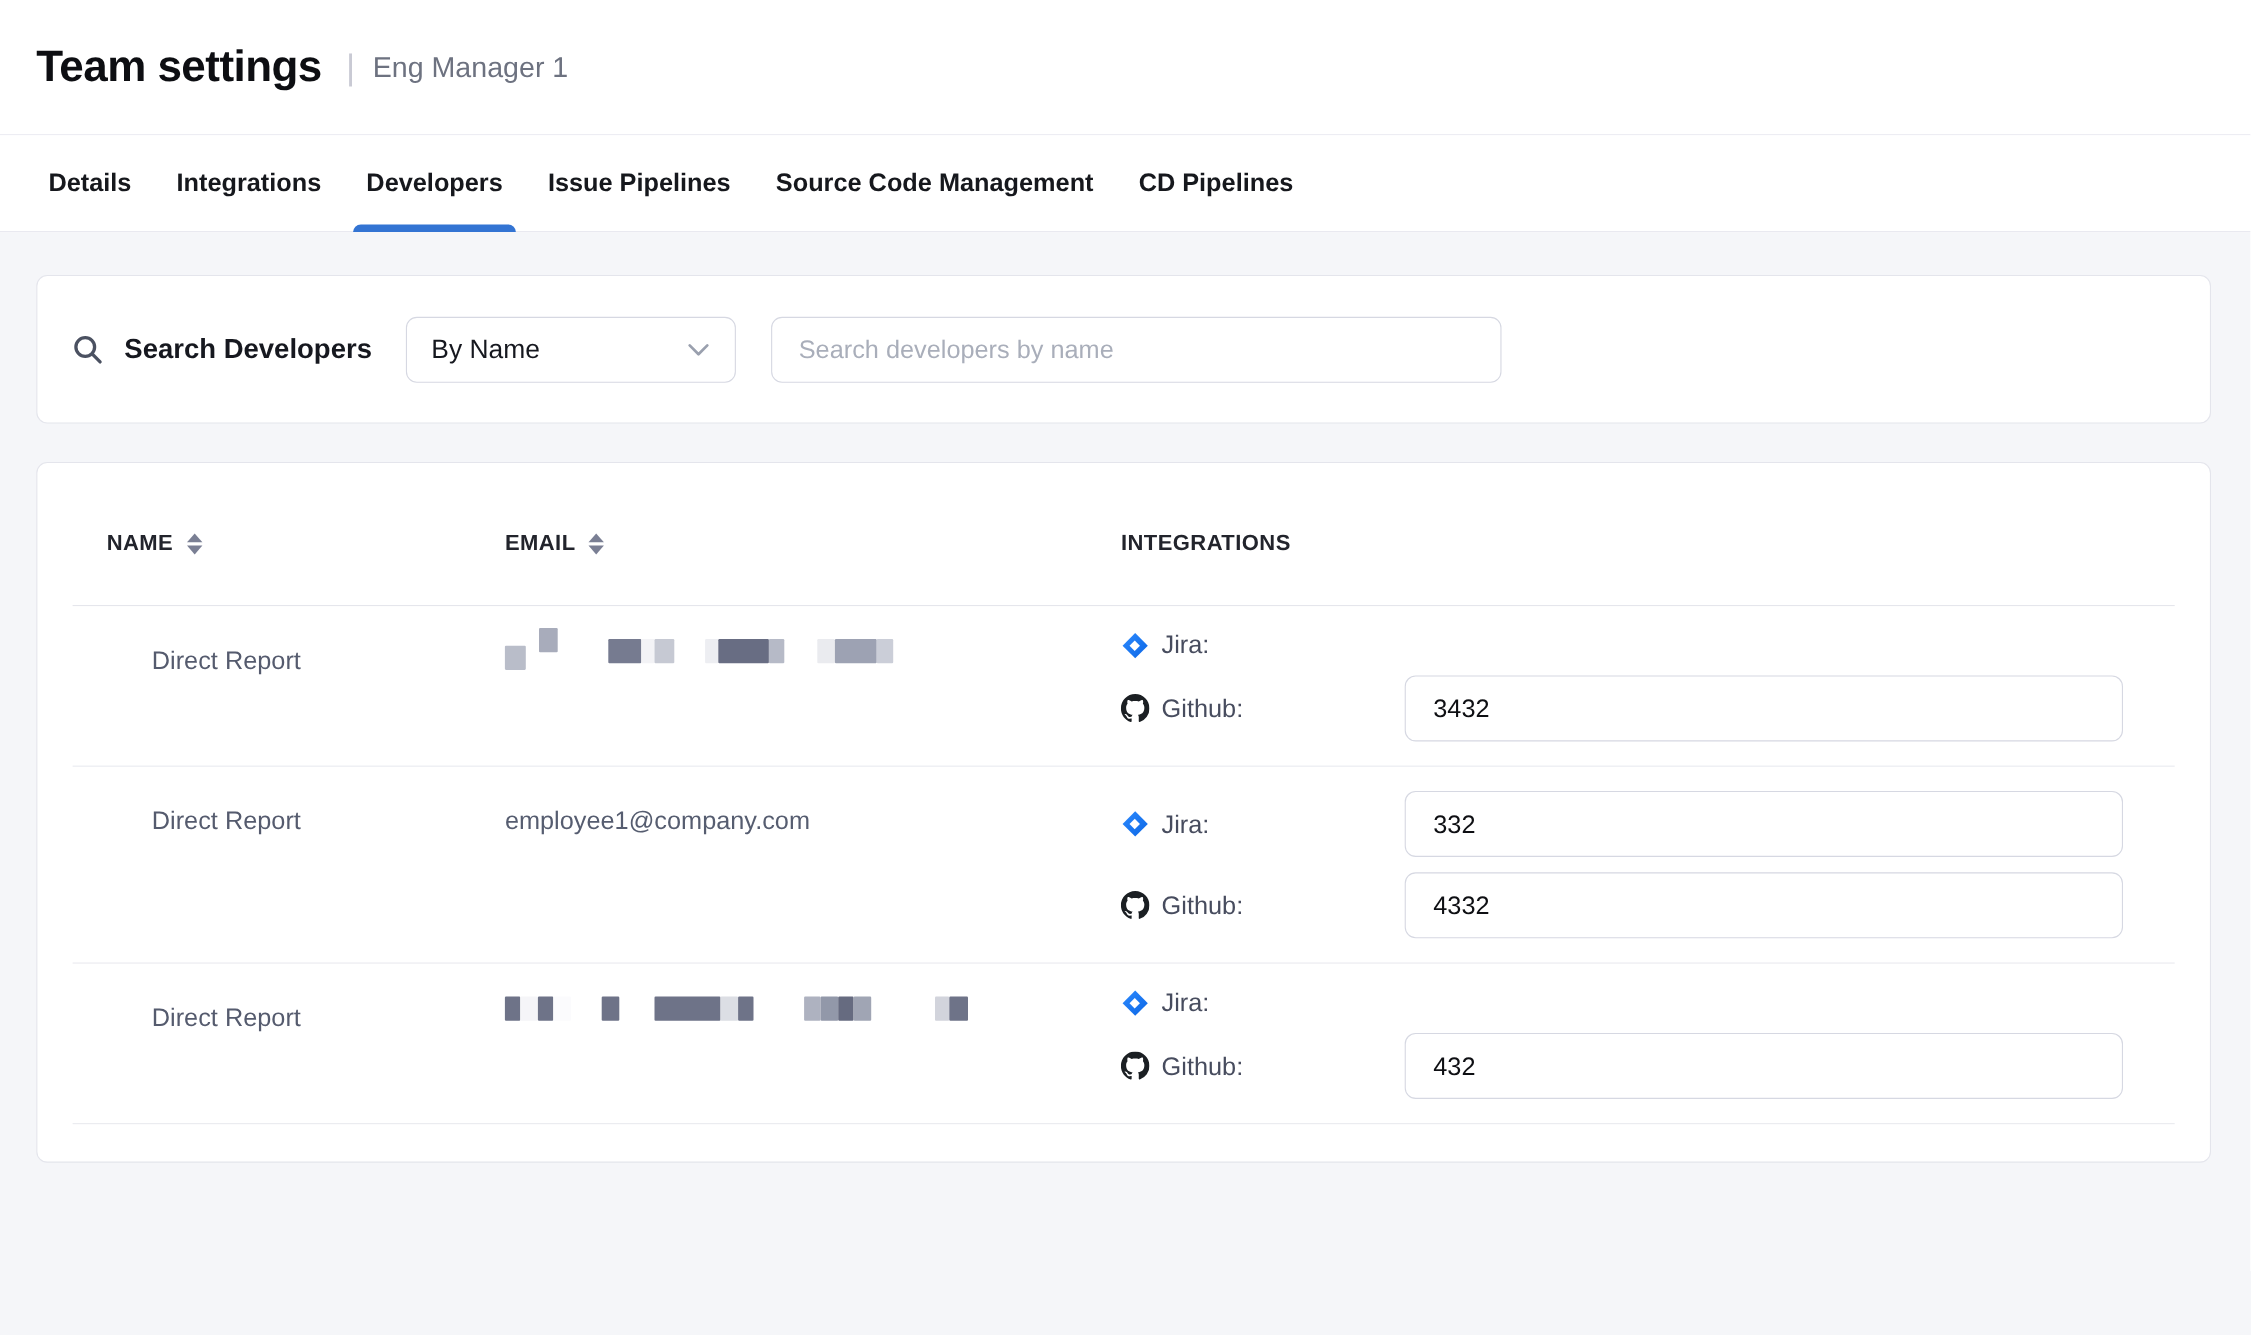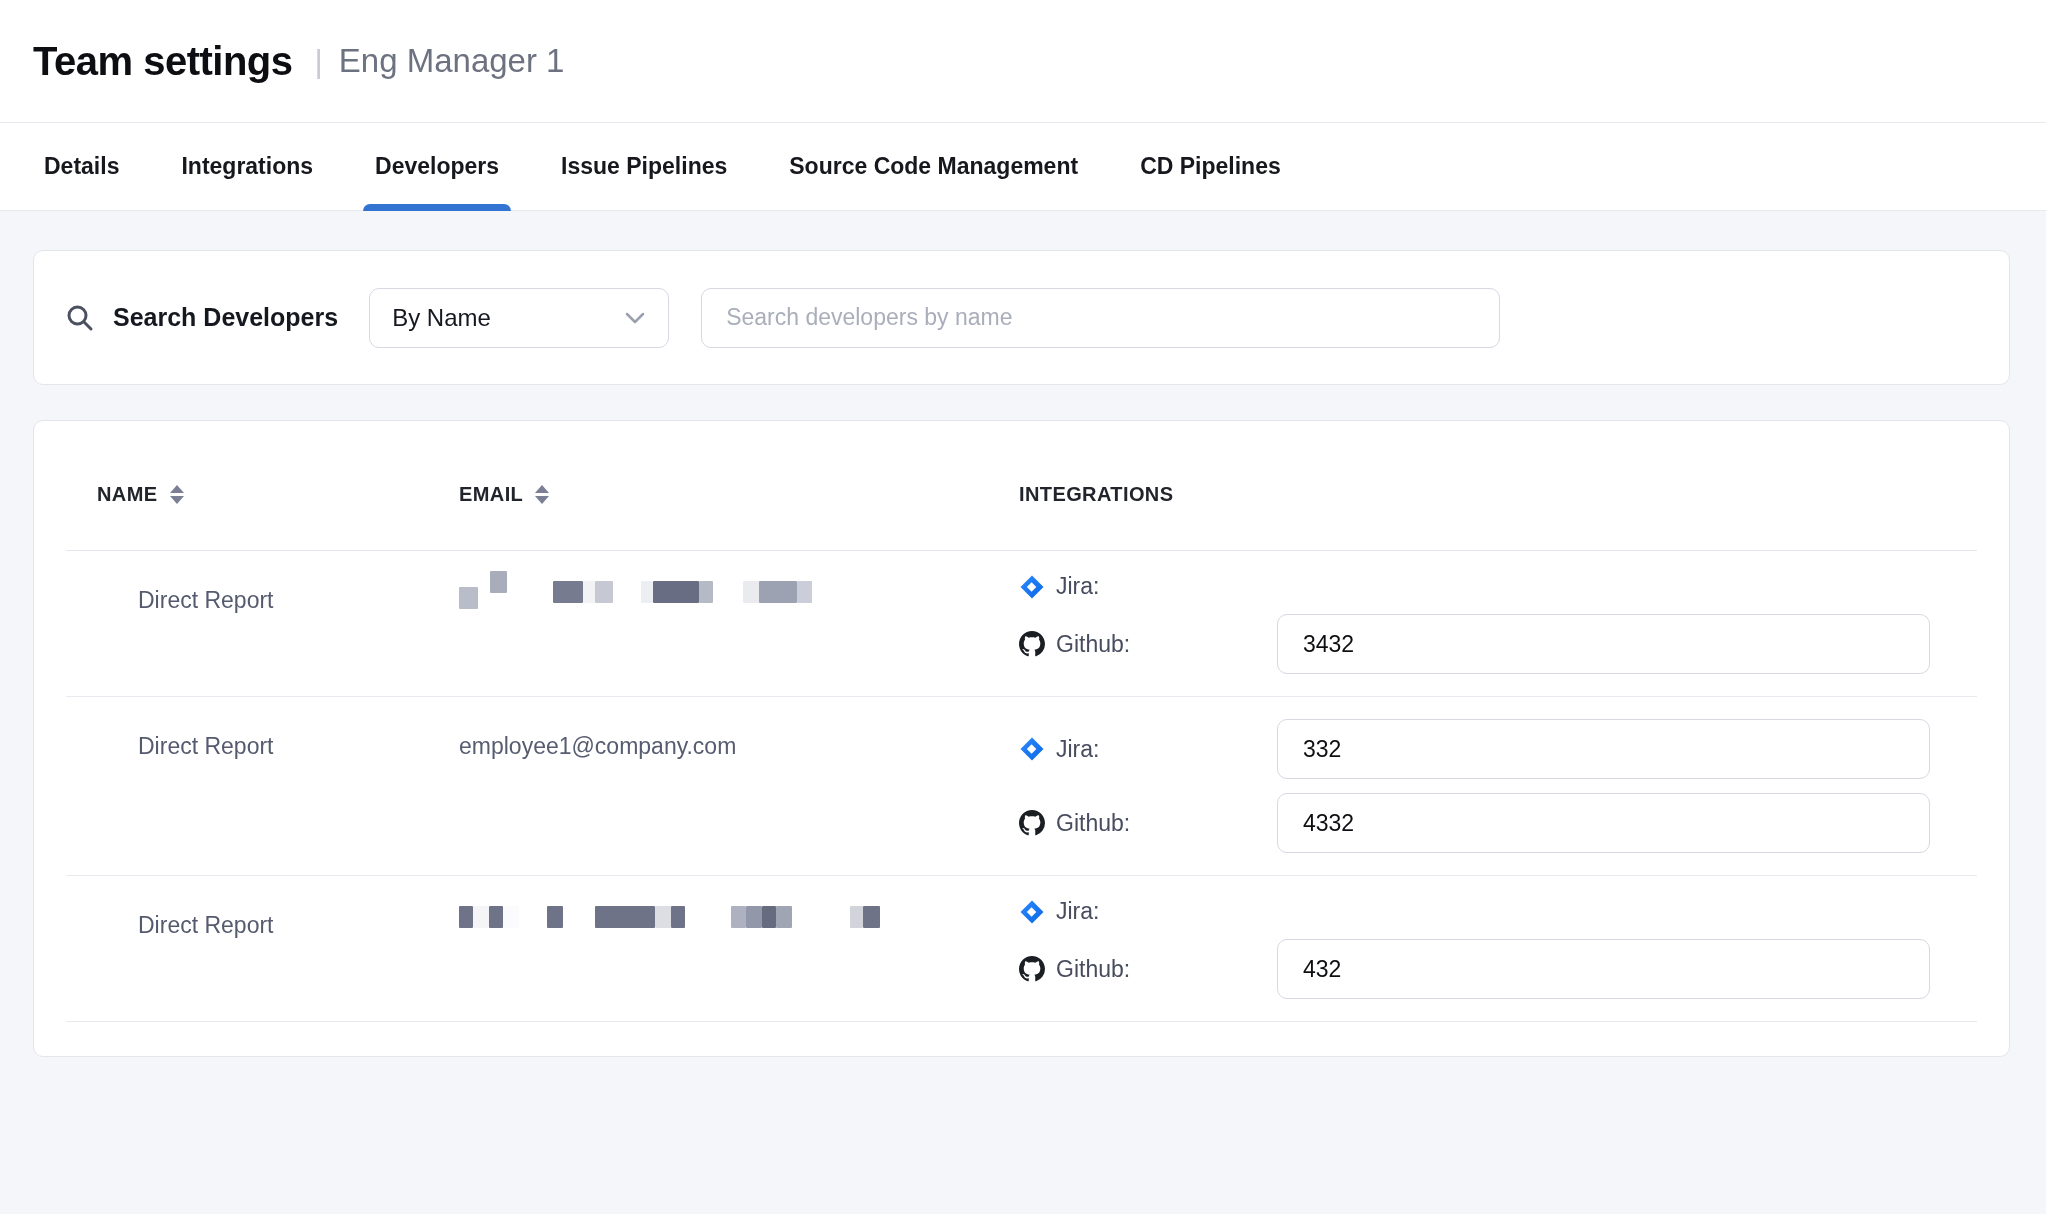--- a/index.html
+++ b/index.html
@@ -4,45 +4,45 @@
 <style>
   * { margin:0; padding:0; box-sizing:border-box; }
   html,body { width:2046px; height:1214px; background:#ffffff; overflow:hidden;
     font-family:"Liberation Sans", sans-serif; color:#14161c; }
 
   
   .header { height:123px; display:flex; align-items:center; padding-left:33px;
     background:#fff; border-bottom:1px solid #e9e9f0; }
   .page-title { font-size:40px; font-weight:700; color:#0d0e12; letter-spacing:-0.5px; }
   .title-sep { font-size:32px; color:#c9cad4; font-weight:400; margin:0 16px 0 22px; }
-  .subtitle { font-size:33px; color:#6d7280; }
+  .subtitle { font-size:26px; color:#6d7280; }
 
   
   .tabs { height:88px; display:flex; align-items:stretch; padding:0 28px;
-    background:#fff; border-bottom:1px solid #e9e9f0; gap:30px; }
+    background:#fff; border-bottom:1px solid #e9e9f0; gap:9px; }
   .tab { display:flex; align-items:center; padding:0 16px; font-size:23px;
     font-weight:700; color:#16181d; position:relative; cursor:pointer; white-space:nowrap; }
   .tab.active::after { content:""; position:absolute; left:4px; right:4px; bottom:-1px;
     height:7px; background:#3374d3; border-radius:7px 7px 0 0; }
 
   
   .content { background:#f5f6f9; min-height:1003px; padding:39px 36px 0 33px; }
   .card { background:#fff; border:1px solid #e4e5ec; border-radius:10px; }
 
   
   .search-card { height:135px; display:flex; align-items:center; padding:0 30px;
     margin-bottom:35px; }
   .search-icon { width:32px; height:32px; display:inline-flex; flex:none; }
   .search-label { font-size:25px; font-weight:700; color:#16181f; margin-left:17px; white-space:nowrap; }
   .dropdown { width:300px; height:60px; border:1px solid #d6d8e2; border-radius:10px;
     display:flex; align-items:center; justify-content:space-between; padding:0 22px;
     margin-left:31px; cursor:pointer; background:#fff; flex:none; }
   .dropdown-value { font-size:24px; color:#16181f; }
   .chevron { display:inline-flex; width:22px; height:14px; }
-  .search-input { width:799px; height:60px; margin-left:32px; border:1px solid #d6d8e2;
+  .search-input { width:664px; height:60px; margin-left:32px; border:1px solid #d6d8e2;
     border-radius:10px; padding:0 24px; font-size:23px; color:#111;
     font-family:"Liberation Sans", sans-serif; outline:none; background:#fff; }
   .search-input::placeholder { color:#a9aeba; }
 
   
   .table-card { padding:0 32px 34px 32px; }
   .thead { display:grid; grid-template-columns:362px 560px 1fr;
     padding:62px 0 44px 31px; border-bottom:1px solid #e5e6ec; }
   .th { display:flex; align-items:center; gap:12px; font-size:20px; font-weight:700;
     color:#22242c; letter-spacing:0.4px; }

